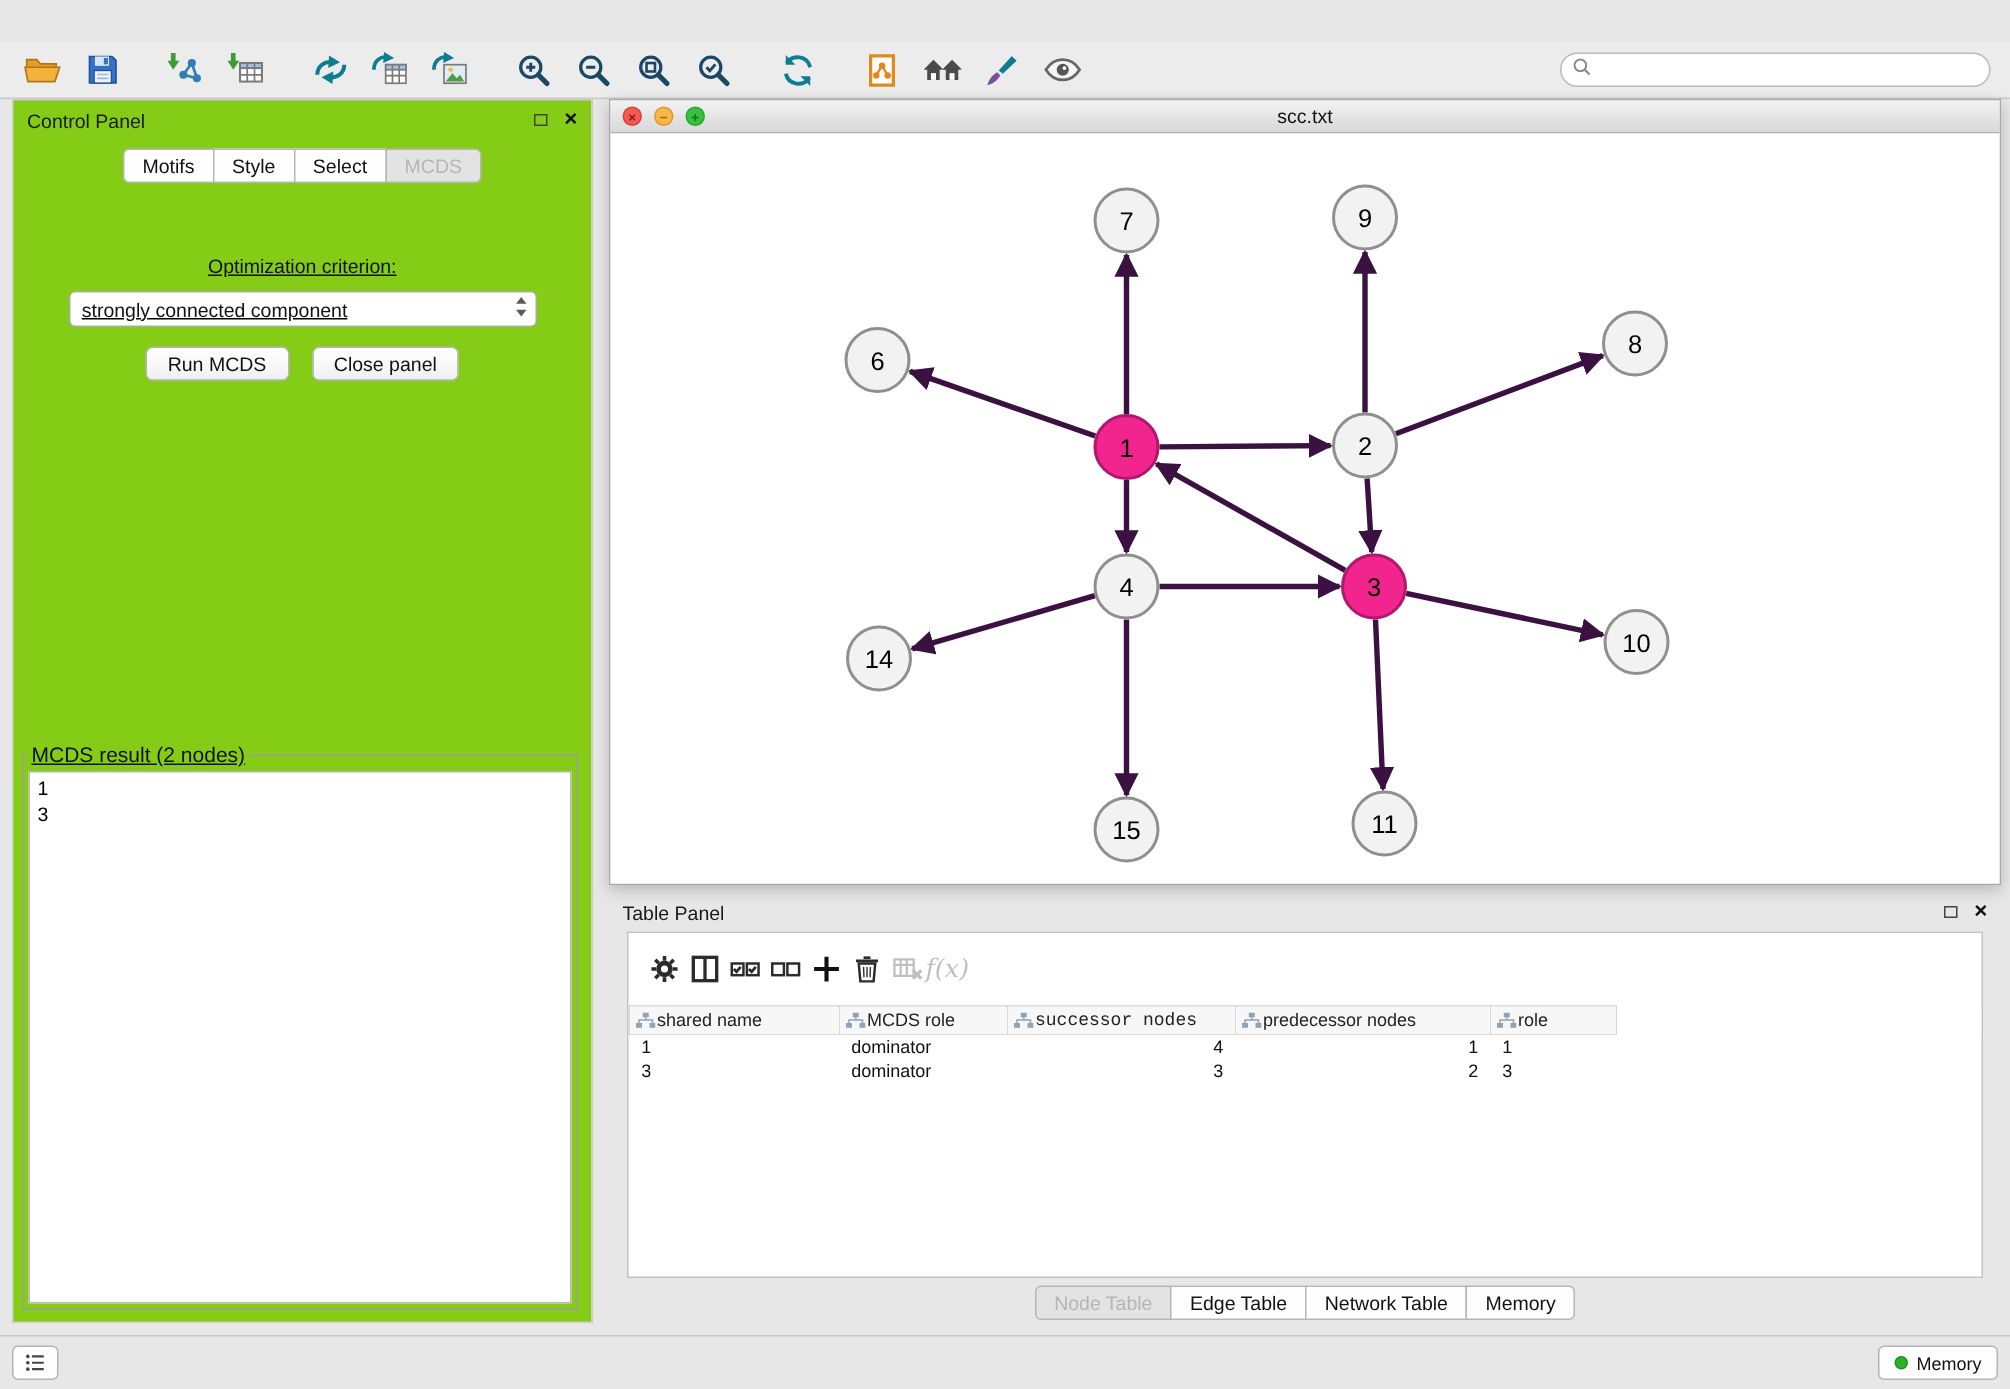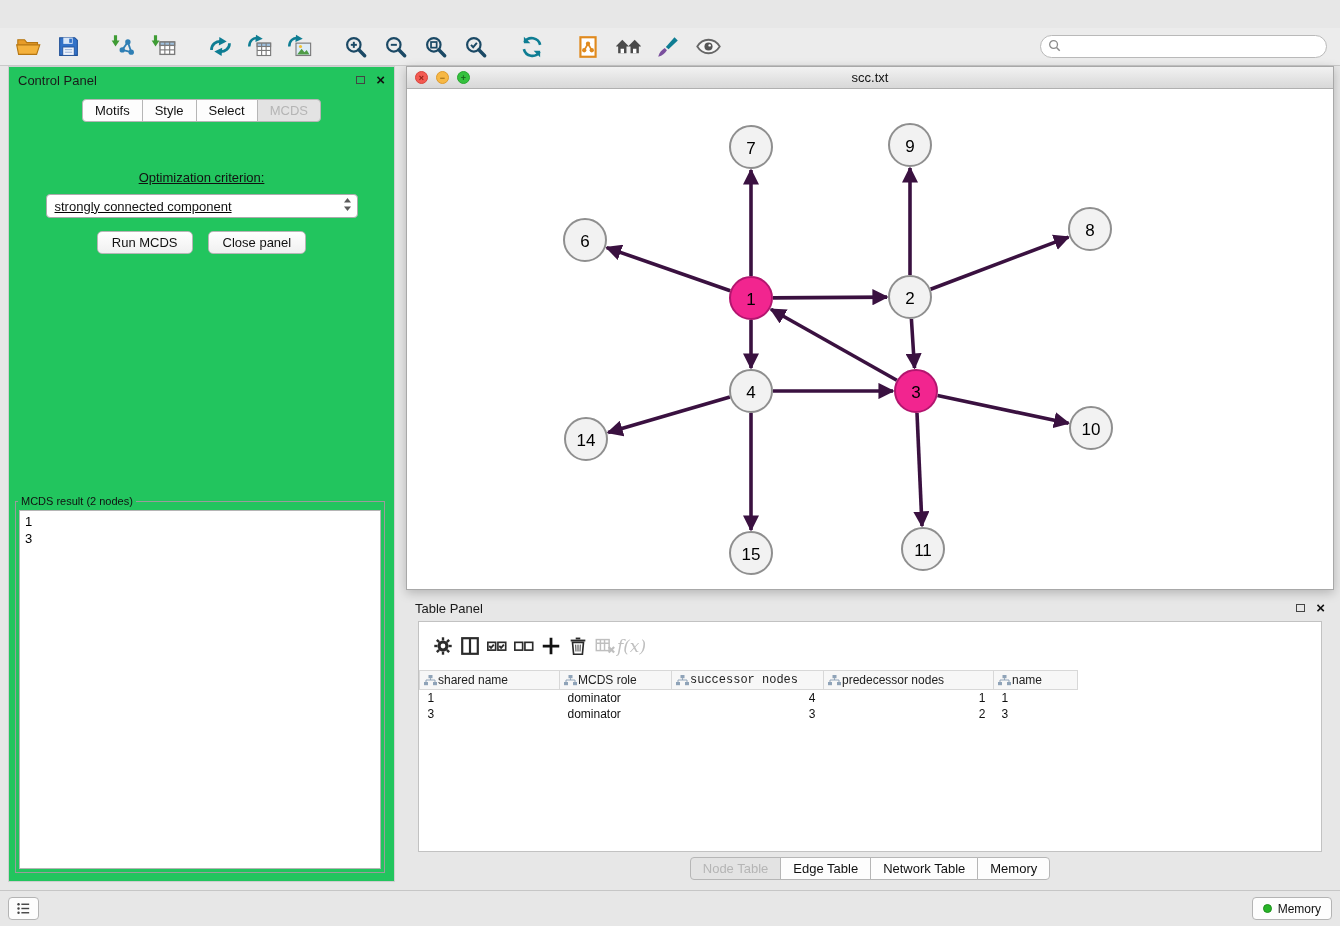--- a/index.html
+++ b/index.html
@@ -15,40 +15,40 @@
   
   .toolbar{position:absolute;left:0;top:28px;width:1340px;height:38px;
     background:#ececec;border-bottom:1px solid #c9c9c9;display:flex;align-items:center;padding-left:8px;}
   .tb-group{display:flex;align-items:center;margin-right:16px;}
   .tb-btn{width:40px;height:34px;display:flex;align-items:center;justify-content:center;cursor:default;}
   .search-field{margin-left:auto;margin-right:13px;width:287px;height:23px;background:#fff;
     border:1px solid #b9b9b9;border-radius:12px;display:flex;align-items:center;padding:0 7px;}
   .search-field input{border:none;outline:none;background:transparent;flex:1;font-size:13px;font-family:"Liberation Sans",sans-serif;margin-left:4px;}
 
   
-  .control-panel{position:absolute;left:8px;top:66px;width:387px;height:816px;background:#22c55e;
+  .control-panel{position:absolute;left:8px;top:66px;width:387px;height:816px;background:#84cc16;
     border:1px solid #cfcfcf;text-align:center;}
   .panel-header{height:26px;display:flex;align-items:center;padding:0 9px;font-size:13px;color:#1a1a1a;}
   .panel-header .ph-title{flex:1;text-align:left;}
   .float-box{width:9px;height:8px;border:1.5px solid #444;display:inline-block;margin-right:11px;}
   .close-x{font-size:15px;font-weight:bold;color:#111;line-height:14px;}
   .tabbar{display:flex;justify-content:center;margin-top:6px;}
   .tab{font-size:13px;padding:3px 12px;background:#fdfdfd;border:1px solid #b6b6b6;margin-left:-1px;color:#111;white-space:nowrap;}
   .tab:first-child{border-radius:4px 0 0 4px;margin-left:0;}
   .tab:last-child{border-radius:0 4px 4px 0;}
   .tab.active{background:#e3e3e3;color:#b5b5b5;}
   .opt-label{margin-top:48px;font-size:13px;color:#111;text-decoration:underline;}
   .dropdown{width:312px;height:24px;margin:9px auto 0;display:flex;align-items:center;background:#fff;
     border:1px solid #ababab;border-radius:4px;padding:0 5px 0 8px;font-size:13px;text-decoration:underline;}
   .dropdown .val{flex:1;text-align:left;color:#111;}
   .btn-row{margin-top:13px;display:flex;justify-content:center;gap:15px;}
   .btn{height:23px;line-height:21px;padding:0 14px;background:linear-gradient(#ffffff,#f0f0f0);
     border:1px solid #b6b6b6;border-radius:5px;font-size:13px;color:#111;}
   .result-box{position:absolute;left:6px;right:9px;top:428px;height:378px;border:1px solid #9b9b9b;padding:0;}
-  .result-box legend{font-size:11px;margin-left:2px;padding:0 3px;color:#111;text-align:left;}
+  .result-box legend{font-size:14px;margin-left:2px;padding:0 3px;color:#111;text-align:left;text-decoration:underline;}
   .result-area{position:absolute;left:3px;right:3px;top:3px;bottom:3px;background:#fff;border:1px solid #b5b5b5;
     font-size:13px;line-height:17px;text-align:left;padding:2px 5px;overflow:hidden;}
 
   
   .net-window{position:absolute;left:406px;top:66px;width:928px;height:524px;background:#fff;
     border:1px solid #a8a8a8;box-shadow:0 3px 10px rgba(0,0,0,0.22);}
   .net-titlebar{height:22px;background:linear-gradient(#f2f2f2,#d8d8d8);border-bottom:1px solid #b0b0b0;
     position:relative;display:flex;align-items:center;justify-content:center;font-size:13px;color:#111;}
   .lights{position:absolute;left:8px;top:4px;display:flex;gap:8px;}
   .light{width:13px;height:13px;border-radius:50%;font-size:9px;line-height:12px;text-align:center;font-weight:bold;}
@@ -505,21 +505,21 @@
                       </g>
                       <path d="M6.5 3.2v1.8M2 7V5h9v2" stroke="#8fa3b8" fill="none"></path>
                     </svg></span><span>predecessor nodes</span></th>
                 <th style="width: 84px;"><span class="col-icon"><svg width="13" height="11" viewBox="0 0 13 11">
                       <g fill="#8fa3b8">
                         <rect x="4.5" y="0" width="4" height="3.2"></rect>
                         <rect x="0" y="7" width="4" height="3.2"></rect>
                         <rect x="9" y="7" width="4" height="3.2"></rect>
                       </g>
                       <path d="M6.5 3.2v1.8M2 7V5h9v2" stroke="#8fa3b8" fill="none"></path>
-                    </svg></span><span>name</span></th>
+                    </svg></span><span>role</span></th>
                 <th class="filler"></th>
               </tr>
             </thead>
           <tbody id="table-body">
               <tr>
                 <td style="text-align: left;">1</td>
                 <td style="text-align: left;">dominator</td>
                 <td style="text-align: right;">4</td>
                 <td style="text-align: right;">1</td>
                 <td style="text-align: left;">1</td>

